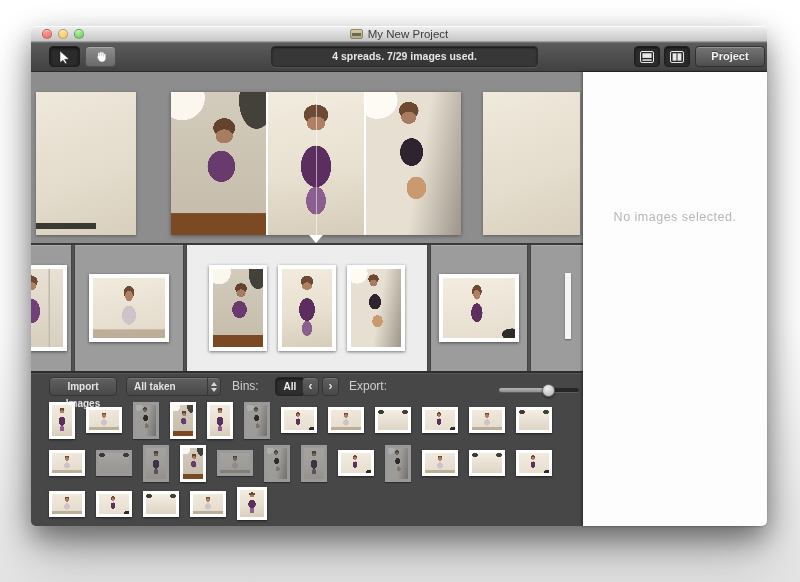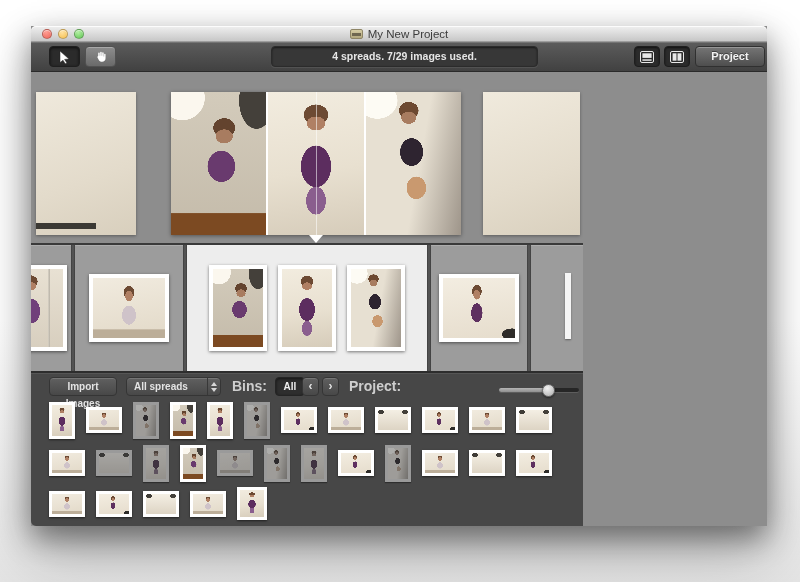--- a/index.html
+++ b/index.html
@@ -6,21 +6,21 @@
   html,body { width:800px; height:582px; overflow:hidden; }
   body {
     font-family:"Liberation Sans", sans-serif;
     background:linear-gradient(#ffffff 55%, #e4e4e4 100%);
     position:relative;
   }
 
   
   #window {
     position:absolute; left:31px; top:26px; width:736px; height:500px;
-    border-radius:0;
+    border-radius:11px;
     box-shadow:0 12px 28px rgba(0,0,0,.45), 0 30px 55px rgba(0,0,0,.22);
     background:#8d8d8d;
   }
 
   
   .titlebar {
     height:16px; border-radius:5px 5px 0 0;
     background:linear-gradient(#f0f0f0, #c7c7c7);
     border-bottom:1px solid #9d9d9d;
     position:relative;
@@ -108,21 +108,21 @@
 
   
   .bottom-panel { height:153px; background:#474747; border-radius:0 0 0 5px;
                   position:relative; box-shadow:inset 0 1px 0 rgba(255,255,255,.08); }
   .controlsbar { position:absolute; left:0; top:4px; width:100%; height:20px; }
   .cbtn { position:absolute; height:19px; border-radius:4px;
           background:linear-gradient(#606060, #484848); border:1px solid #353535;
           box-shadow:inset 0 1px 0 rgba(255,255,255,.14);
           color:#e3e3e3; font-size:10px; font-weight:bold; text-align:center;
           line-height:17px; }
-  .clabel { position:absolute; top:3px; color:#cecece; font-size:14px; font-weight:bold;
+  .clabel { position:absolute; top:3px; color:#cecece; font-size:12px; font-weight:normal;
             line-height:19px;text-align:center; }
   .dd { display:flex; align-items:stretch; text-align:left; }
   .dd .dd-text { flex:1; padding-left:7px; line-height:17px; overflow:hidden;
                  white-space:nowrap; }
   .stepper { width:13px; border-left:1px solid #383838; display:flex; flex-direction:column;
              align-items:center; justify-content:center; gap:2px; }
   .tri-up   { width:0; height:0; border-left:3px solid transparent;
               border-right:3px solid transparent; border-bottom:4px solid #d8d8d8; }
   .tri-down { width:0; height:0; border-left:3px solid transparent;
               border-right:3px solid transparent; border-top:4px solid #d8d8d8; }
@@ -314,31 +314,31 @@
             <div class="sliver"></div>
           </div>
         </div>
 
       <div class="sep2"></div>
 
       <div class="bottom-panel">
         <div class="controlsbar">
           <div class="cbtn" style="left:18px;width:68px;">Import Images</div>
           <div class="cbtn dd" style="left:95px;width:95px;">
-            <span class="dd-text">All spreads</span>
+            <span class="dd-text">All taken</span>
             <span class="stepper">
                 <span class="tri-up"></span>
                 <span class="tri-down"></span>
               </span>
           </div>
           <div class="clabel" style="left:201px;top:0;">Bins:</div>
           <div class="cbtn selected" style="left:244px;width:30px;">All</div>
           <div class="cbtn navbtn" style="left:271px;width:17px;">‹</div>
           <div class="cbtn navbtn" style="left:291px;width:17px;">›</div>
-          <div class="clabel" style="left:318px;top:0;">Project:</div>
+          <div class="clabel" style="left:318px;top:0;">Export:</div>
           <div class="slider" style="left:468px;width:80px;">
             <div class="track"></div>
             <div class="fill" id="slider-fill" style="width: 63%;"></div>
             <div class="knob" id="slider-knob" style="left: 63%;"></div>
           </div>
         </div>
         <div class="thumb-grid" id="thumb-grid">
             <div class="trow">
               <div class="thumb o-p">
                 <div class="photo v-girl-wall"></div>
@@ -429,14 +429,17 @@
                 <div class="photo v-girl-sit"></div>
               </div>
               <div class="thumb o-sq">
                 <div class="photo v-girl-wall"></div>
               </div>
             </div>
           </div>
       </div>
     </div>
 
+    <div class="right-pane">
+      <div class="empty-msg">No images selected.</div>
+    </div>
   </div>
 </div>
 
 </body></html>

